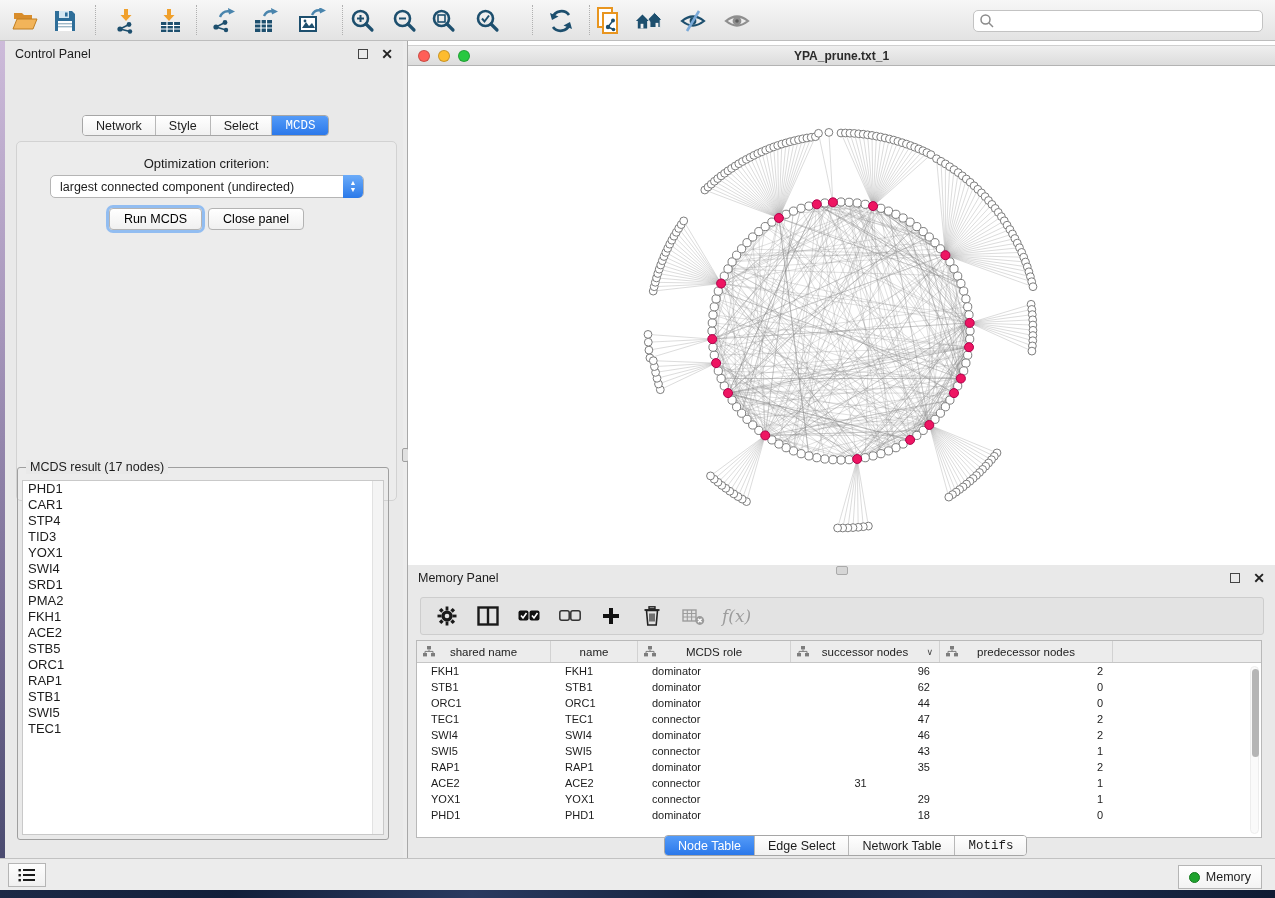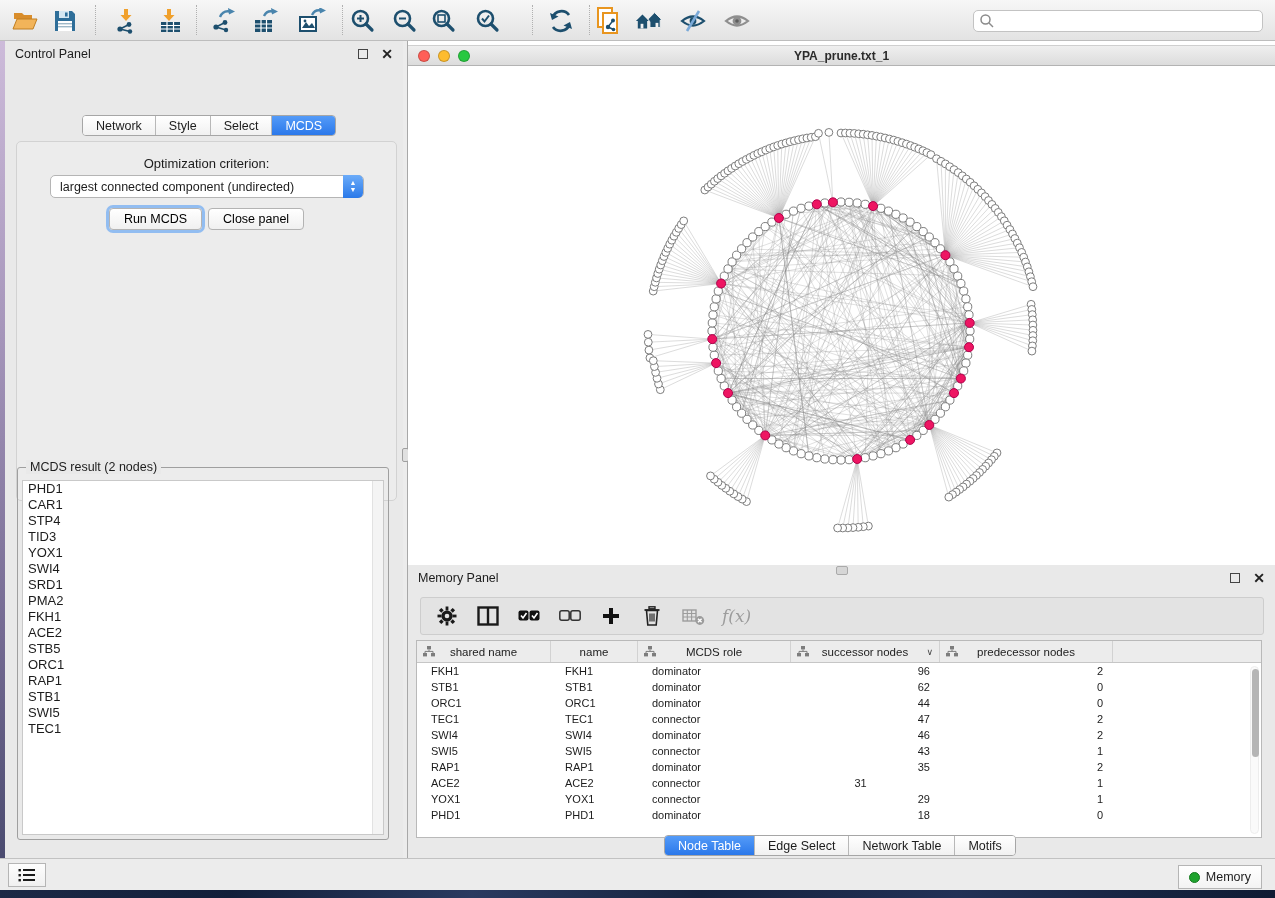--- a/index.html
+++ b/index.html
@@ -36,21 +36,21 @@
     display:flex; align-items:center; padding:0 10px; font-size:12.5px; }
   .pt-title { flex:1; }
   .pt-float { width:10px; height:10px; border:1.6px solid #444; margin-right:13px; }
   .pt-close { font-size:14px; font-weight:bold; color:#222; line-height:10px; }
 
   .seg { display:flex; border:1px solid #a6a6a6; border-radius:4px; overflow:hidden;
     background:#fff; height:21px; }
   .seg-btn { display:flex; align-items:center; justify-content:center;
     padding:0 13px; font-size:12.5px; border-right:1px solid #b8b8b8;
     background:linear-gradient(#ffffff,#f1f1f1); white-space:nowrap; }
-  .seg-btn:last-child { border-right:none; }
+  .seg-btn:last-child { border-right:none;font-family:Liberation Mono, monospace; }
   .seg-btn.active { background:linear-gradient(#549bf8,#2b78ea); color:#fff; }
 
   .cp-tabs { left:77px; top:74px; }
   .cp-body { left:11px; top:100px; width:381px; height:360px;
     background:#ececec; border:1px solid #d2d2d2; border-radius:5px; }
   .opt-label { position:absolute; left:0; top:14px; width:100%; text-align:center;
     font-size:13px; }
   .dropdown { position:absolute; left:33px; top:33px; width:314px; height:23px;
     background:#fff; border:1px solid #b5b5b5; border-radius:5px;
     display:flex; align-items:center; padding-left:9px; font-size:12.5px; }
@@ -303,21 +303,21 @@
             <span>▼</span>
           </span>
       </div>
       <div class="cp-buttons">
         <button class="btn focused">Run MCDS</button>
         <button class="btn">Close panel</button>
       </div>
     </div>
 
     <div class="mcds-group abs">
-      <span class="mcds-legend">MCDS result (2 nodes)</span>
+      <span class="mcds-legend">MCDS result (17 nodes)</span>
       <div class="mcds-list">
         <div>
             <div class="mcds-item">PHD1</div>
             <div class="mcds-item">CAR1</div>
             <div class="mcds-item">STP4</div>
             <div class="mcds-item">TID3</div>
             <div class="mcds-item">YOX1</div>
             <div class="mcds-item">SWI4</div>
             <div class="mcds-item">SRD1</div>
             <div class="mcds-item">PMA2</div>

